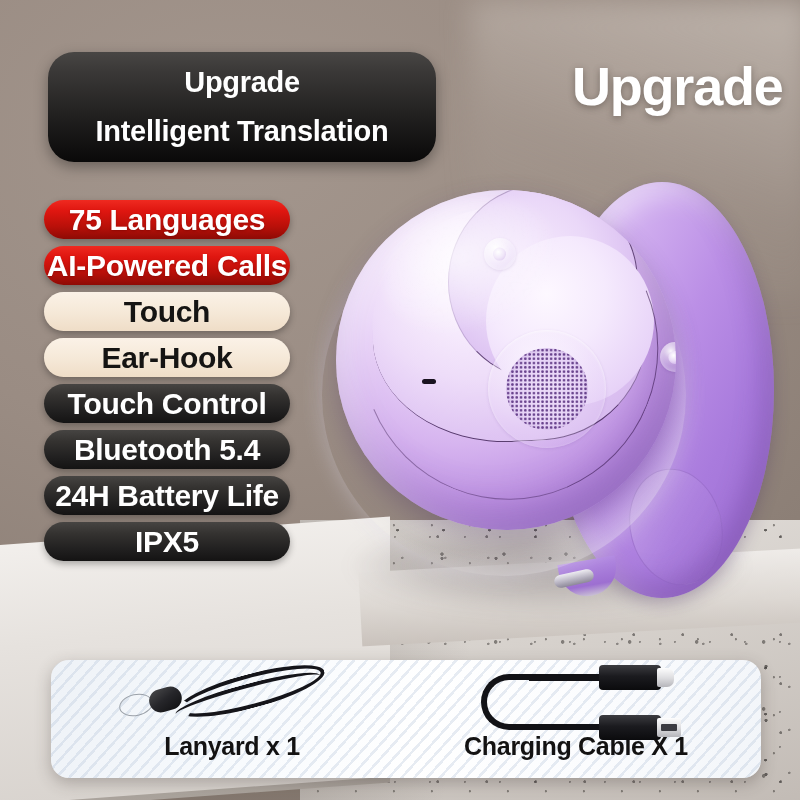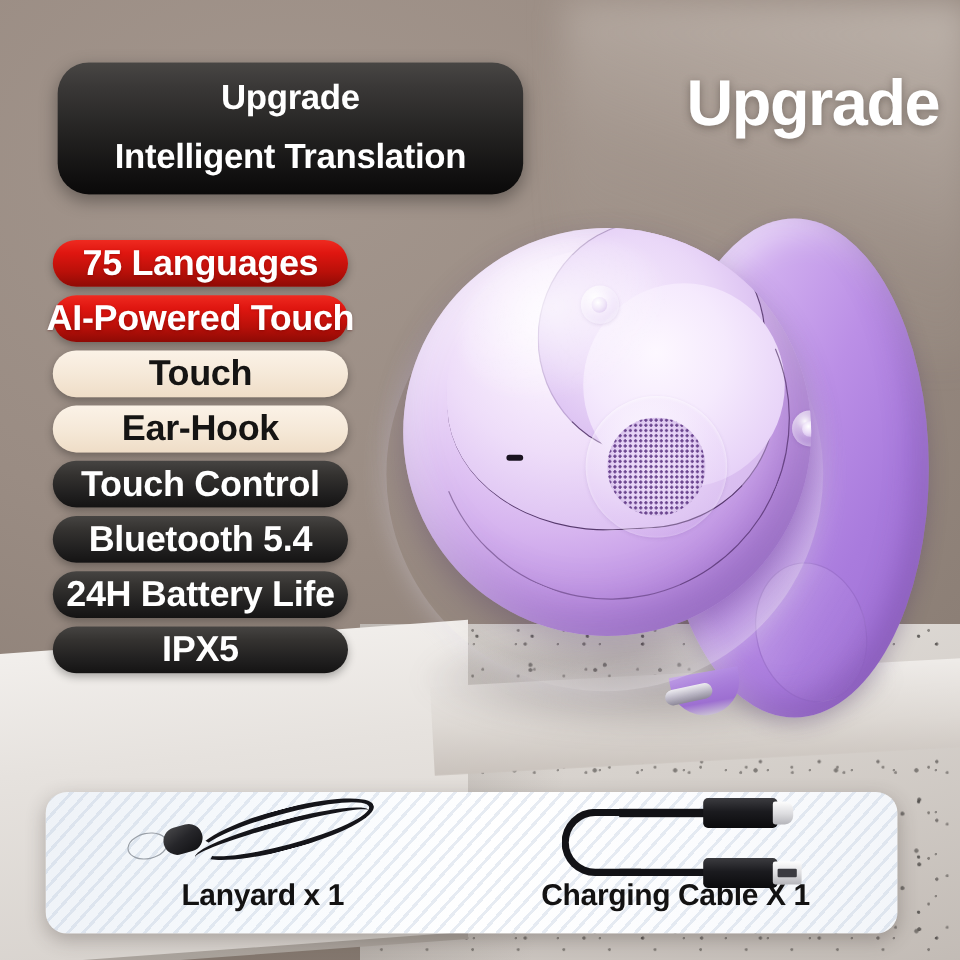--- a/index.html
+++ b/index.html
@@ -307,21 +307,21 @@
     left: 44px; top: 14px; width: 178px; height: 122px;
     border-radius: 50%;
     background: radial-gradient(ellipse at 46% 40%, rgba(255,255,255,.72) 0%, rgba(255,255,255,.3) 42%, rgba(255,255,255,0) 74%);
     transform: rotate(-22deg);
     filter: blur(4px);
   }
 
   
   .acc-panel {
     position: absolute;
-    left: 38px; top: 660px; width: 710px; height: 118px;
+    left: 51px; top: 660px; width: 710px; height: 118px;
     border-radius: 18px;
     background:
       repeating-linear-gradient(-48deg, rgba(176,192,214,.30) 0px, rgba(176,192,214,.30) 2.6px, rgba(255,255,255,0) 2.6px, rgba(255,255,255,0) 9.5px),
       linear-gradient(103deg, #eef2f7 0%, #f7fafd 26%, #ffffff 52%, #fbfcfe 76%, #f2f5f9 100%);
     box-shadow: 0 5px 16px rgba(58,50,46,.3);
     overflow: hidden;
   }
   .acc-item {
     position: absolute;
     top: 0; height: 118px;
@@ -439,21 +439,21 @@
 
   <div class="banner">
     <div class="banner-line">Upgrade</div>
     <div class="banner-line">Intelligent Translation</div>
   </div>
 
   <div class="color-title">Upgrade</div>
 
   <div class="badges">
     <div class="badge red">75 Languages</div>
-    <div class="badge red">AI-Powered Touch</div>
+    <div class="badge red">AI-Powered Calls</div>
     <div class="badge cream">Touch</div>
     <div class="badge cream">Ear-Hook</div>
     <div class="badge dark">Touch Control</div>
     <div class="badge dark">Bluetooth 5.4</div>
     <div class="badge dark">24H Battery Life</div>
     <div class="badge dark">IPX5</div>
   </div>
 
   <div class="product">
     <div class="prod-shadow"></div>

